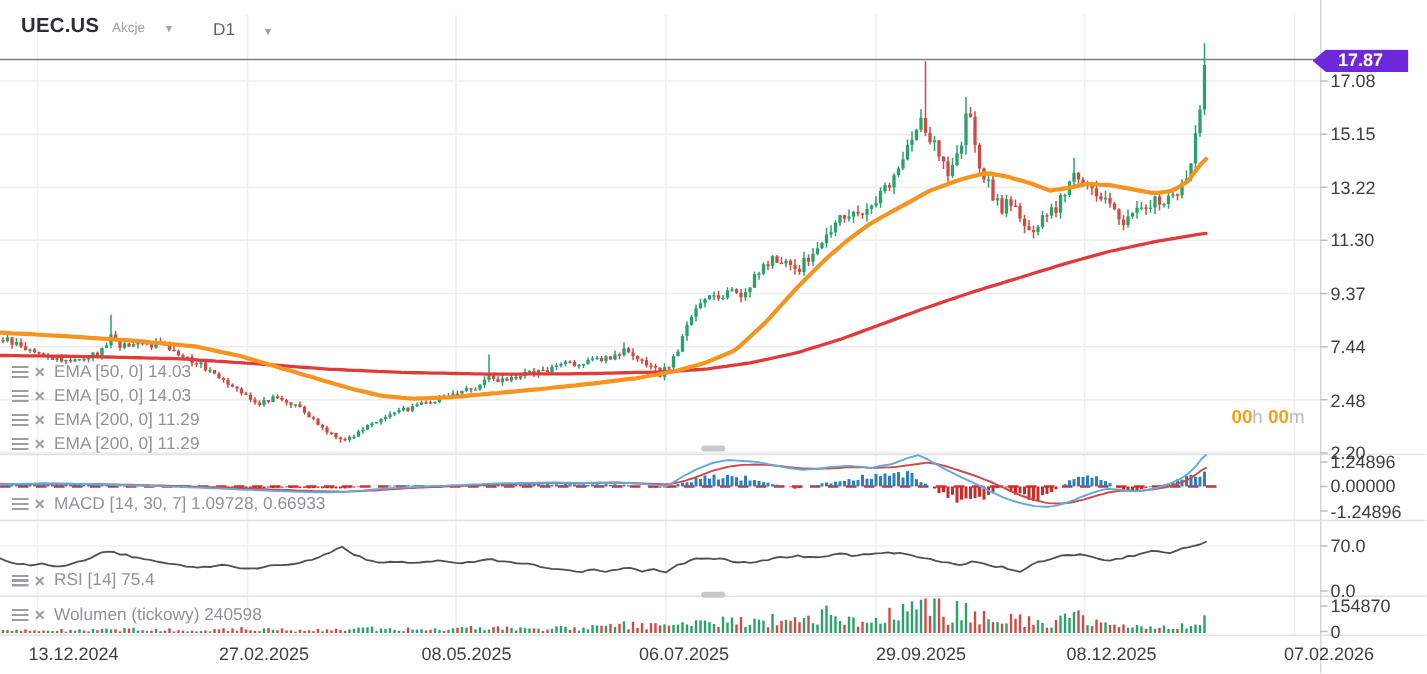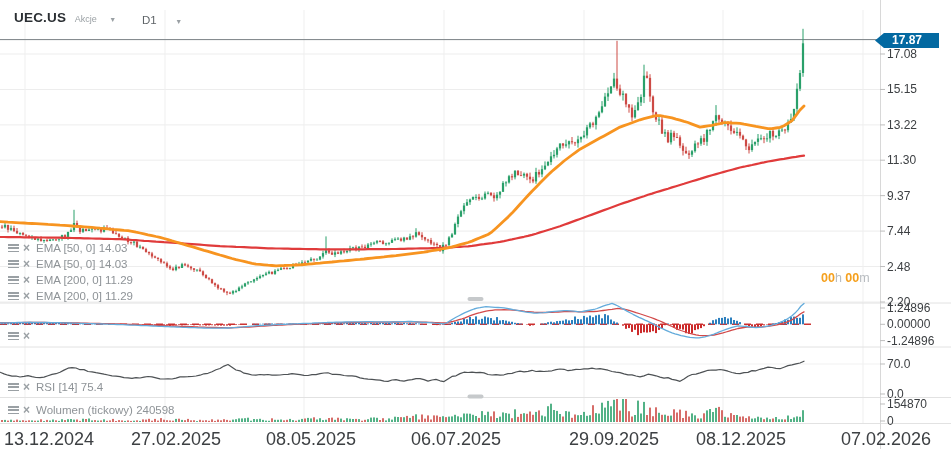--- a/index.html
+++ b/index.html
@@ -10,23 +10,23 @@
   .hdr-symbol{font-size:13.5px;font-weight:bold;color:#2b2f33;letter-spacing:.2px;}
   .hdr-market{font-size:9px;color:#9aa0a4;}
   .hdr-interval{font-size:11.5px;color:#5f6468;}
   .caret{font-size:7px;color:#9aa0a4;}
   .ind-row{position:absolute;left:8px;height:14px;display:flex;align-items:center;gap:4px;white-space:nowrap;}
   .ind-text{font-size:11.5px;color:#8e9397;padding-left:2px;}
   .icon-list{display:inline-block;width:11px;height:8px;
      background:repeating-linear-gradient(to bottom,#9aa0a4 0 1.6px,transparent 1.6px 3.3px);}
   .icon-x{font-size:12px;font-weight:bold;color:#9aa0a4;line-height:10px;}
   .ax-label{position:absolute;left:887px;font-size:12px;color:#3d4043;white-space:nowrap;}
-  .date-label{position:absolute;top:429px;font-size:18px;color:#3d4043;white-space:nowrap;transform:translateX(-50%);}
+  .date-label{position:absolute;top:429px;font-size:12px;color:#3d4043;white-space:nowrap;transform:translateX(-50%);}
   #price-badge{position:absolute;left:875px;top:33px;width:64px;height:15px;
-     background:#0369a1;color:#fff;font-size:12px;font-weight:bold;text-align:center;line-height:15px;
+     background:#6d28d9;color:#fff;font-size:12px;font-weight:bold;text-align:center;line-height:15px;
      clip-path:polygon(0 50%,14% 0,100% 0,100% 100%,14% 100%);}
   #countdown{position:absolute;left:821px;top:271px;font-size:12.5px;white-space:nowrap;}
   .cd-num{color:#f5a01d;font-weight:bold;}
   .cd-unit{color:#b8bcc0;}
 </style>
 </head>
 <body>
 
 <div id="app">
 
@@ -1152,20 +1152,21 @@
       <div class="ind-row" style="top: 289px;">
         <span class="icon-list"></span>
         <span class="icon-x">×</span>
         <span class="ind-text">EMA [200, 0]  11.29</span>
       </div>
     </div>
 
   <div class="ind-row" style="top:329px;">
     <span class="icon-list"></span>
     <span class="icon-x">×</span>
+    <span class="ind-text">MACD [14, 30, 7] 1.09728,  0.66933</span>
   </div>
   <div class="ind-row" style="top:380px;">
     <span class="icon-list"></span>
     <span class="icon-x">×</span>
     <span class="ind-text">RSI [14]  75.4</span>
   </div>
   <div class="ind-row" style="top:403px;">
     <span class="icon-list"></span>
     <span class="icon-x">×</span>
     <span class="ind-text">Wolumen (tickowy)  240598</span>

